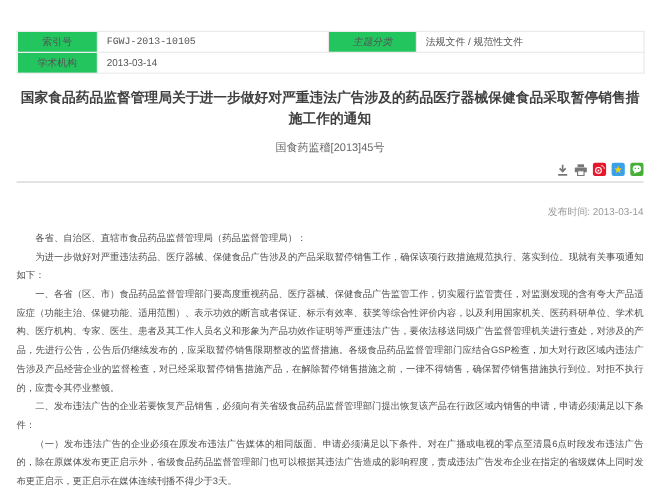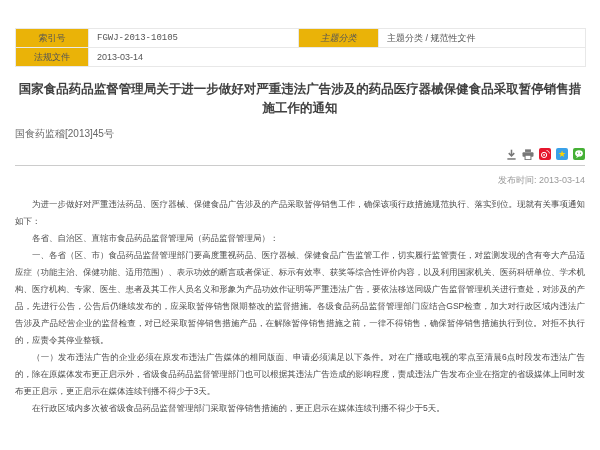--- a/index.html
+++ b/index.html
@@ -8,66 +8,66 @@
     width:600px; height:450px; overflow:hidden;
     background:#ffffff;
     font-family:"Liberation Sans","DejaVu Sans",sans-serif;
     color:#4d4d4d;
   }
   .container { padding:0 15px; }
 
   
   table.meta { margin-top:28px; width:100%; border-collapse:collapse; font-size:9px; color:#555; table-layout:fixed; }
   table.meta td { border:1px solid #e8e8e8; height:19px; padding:0 8px; overflow:hidden; white-space:nowrap; }
-  table.meta td.lbl { background:#eab308; text-align:center; padding:0 2px; color:#555; }
+  table.meta td.lbl { background:#22c55e; text-align:center; padding:0 2px; color:#555; }
   td.c1 { width:73px; }
   td.c2 { width:210px;font-family:Liberation Mono, monospace; }
   td.c3 { width:80px;font-style:italic; }
   td.c4 { width:207px; }
 
   
   .doc-title {
     margin:13px auto 0; max-width:574px;
     text-align:center; font-size:12.5px; font-weight:bold;
     color:#404040; line-height:19px;
   }
-  .doc-number { text-align:left; font-size:10px; color:#666; margin-top:9px; }
+  .doc-number { text-align:center; font-size:10px; color:#666; margin-top:9px; }
 
   
   .toolbar-row {
     display:flex; justify-content:flex-end; align-items:center; gap:5px;
     margin-top:7px; padding-bottom:5px; border-bottom:1px solid #cccccc;
   }
   .tool-btn { display:inline-flex; align-items:center; justify-content:center; cursor:pointer; background:none; border:none; padding:0; }
   .share-sq { width:12px; height:12px; border-radius:2px; display:inline-flex; align-items:center; justify-content:center; }
   .share-weibo  { background:#e6162d; }
   .share-qzone  { background:#3aa1e8; color:#ffd400; font-size:9px; line-height:1; }
   .share-wechat { background:#45b035; }
 
-  .publish-time { text-align:right; font-size:9px; color:#9a9a9a; margin-top:8px; }
+  .publish-time { text-align:right; font-size:9px; color:#9a9a9a; margin-top:20px; }
 
   
   .doc-body { margin-top:9px; font-size:8.5px; line-height:17px; color:#4d4d4d; text-align:justify; }
   .doc-body p { margin:0; text-indent:2em; }
 </style>
 </head>
 <body>
 
 <div class="container">
 
   <table class="meta">
     <tbody>
         <tr>
       <td class="lbl c1">索引号</td>
       <td class="c2">FGWJ-2013-10105</td>
       <td class="lbl c3">主题分类</td>
-      <td class="c4">主题分类 / 规范性文件</td>
+      <td class="c4">法规文件 / 规范性文件</td>
     </tr>
     <tr>
-      <td class="lbl c1">法规文件</td>
+      <td class="lbl c1">学术机构</td>
       <td colspan="3">2013-03-14</td>
     </tr>
   </tbody>
     </table>
 
   <div class="doc-title">国家食品药品监督管理局关于进一步做好对严重违法广告涉及的药品医疗器械保健食品采取暂停销售措施工作的通知</div>
 
   <div class="doc-number">国食药监稽[2013]45号</div>
 
   <div class="toolbar-row">
@@ -108,21 +108,22 @@
       </svg>
     </button>
   </div>
 
   <div class="publish-time">
     <span>发布时间:</span>
     <span>2013-03-14</span>
   </div>
 
   <div class="doc-body">
+    <p>各省、自治区、直辖市食品药品监督管理局（药品监督管理局）：</p>
     <p>为进一步做好对严重违法药品、医疗器械、保健食品广告涉及的产品采取暂停销售工作，确保该项行政措施规范执行、落实到位。现就有关事项通知如下：</p>
-    <p>各省、自治区、直辖市食品药品监督管理局（药品监督管理局）：</p>
     <p>一、各省（区、市）食品药品监督管理部门要高度重视药品、医疗器械、保健食品广告监管工作，切实履行监管责任，对监测发现的含有夸大产品适应症（功能主治、保健功能、适用范围）、表示功效的断言或者保证、标示有效率、获奖等综合性评价内容，以及利用国家机关、医药科研单位、学术机构、医疗机构、专家、医生、患者及其工作人员名义和形象为产品功效作证明等严重违法广告，要依法移送同级广告监督管理机关进行查处，对涉及的产品，先进行公告，公告后仍继续发布的，应采取暂停销售限期整改的监督措施。各级食品药品监督管理部门应结合GSP检查，加大对行政区域内违法广告涉及产品经营企业的监督检查，对已经采取暂停销售措施产品，在解除暂停销售措施之前，一律不得销售，确保暂停销售措施执行到位。对拒不执行的，应责令其停业整顿。</p>
+    <p>二、发布违法广告的企业若要恢复产品销售，必须向有关省级食品药品监督管理部门提出恢复该产品在行政区域内销售的申请，申请必须满足以下条件：</p>
     <p>（一）发布违法广告的企业必须在原发布违法广告媒体的相同版面、申请必须满足以下条件。对在广播或电视的零点至清晨6点时段发布违法广告的，除在原媒体发布更正启示外，省级食品药品监督管理部门也可以根据其违法广告造成的影响程度，责成违法广告发布企业在指定的省级媒体上同时发布更正启示，更正启示在媒体连续刊播不得少于3天。</p>
     <p>在行政区域内多次被省级食品药品监督管理部门采取暂停销售措施的，更正启示在媒体连续刊播不得少于5天。</p>
 
   </div>
 
 </div>
 
 </body></html>

